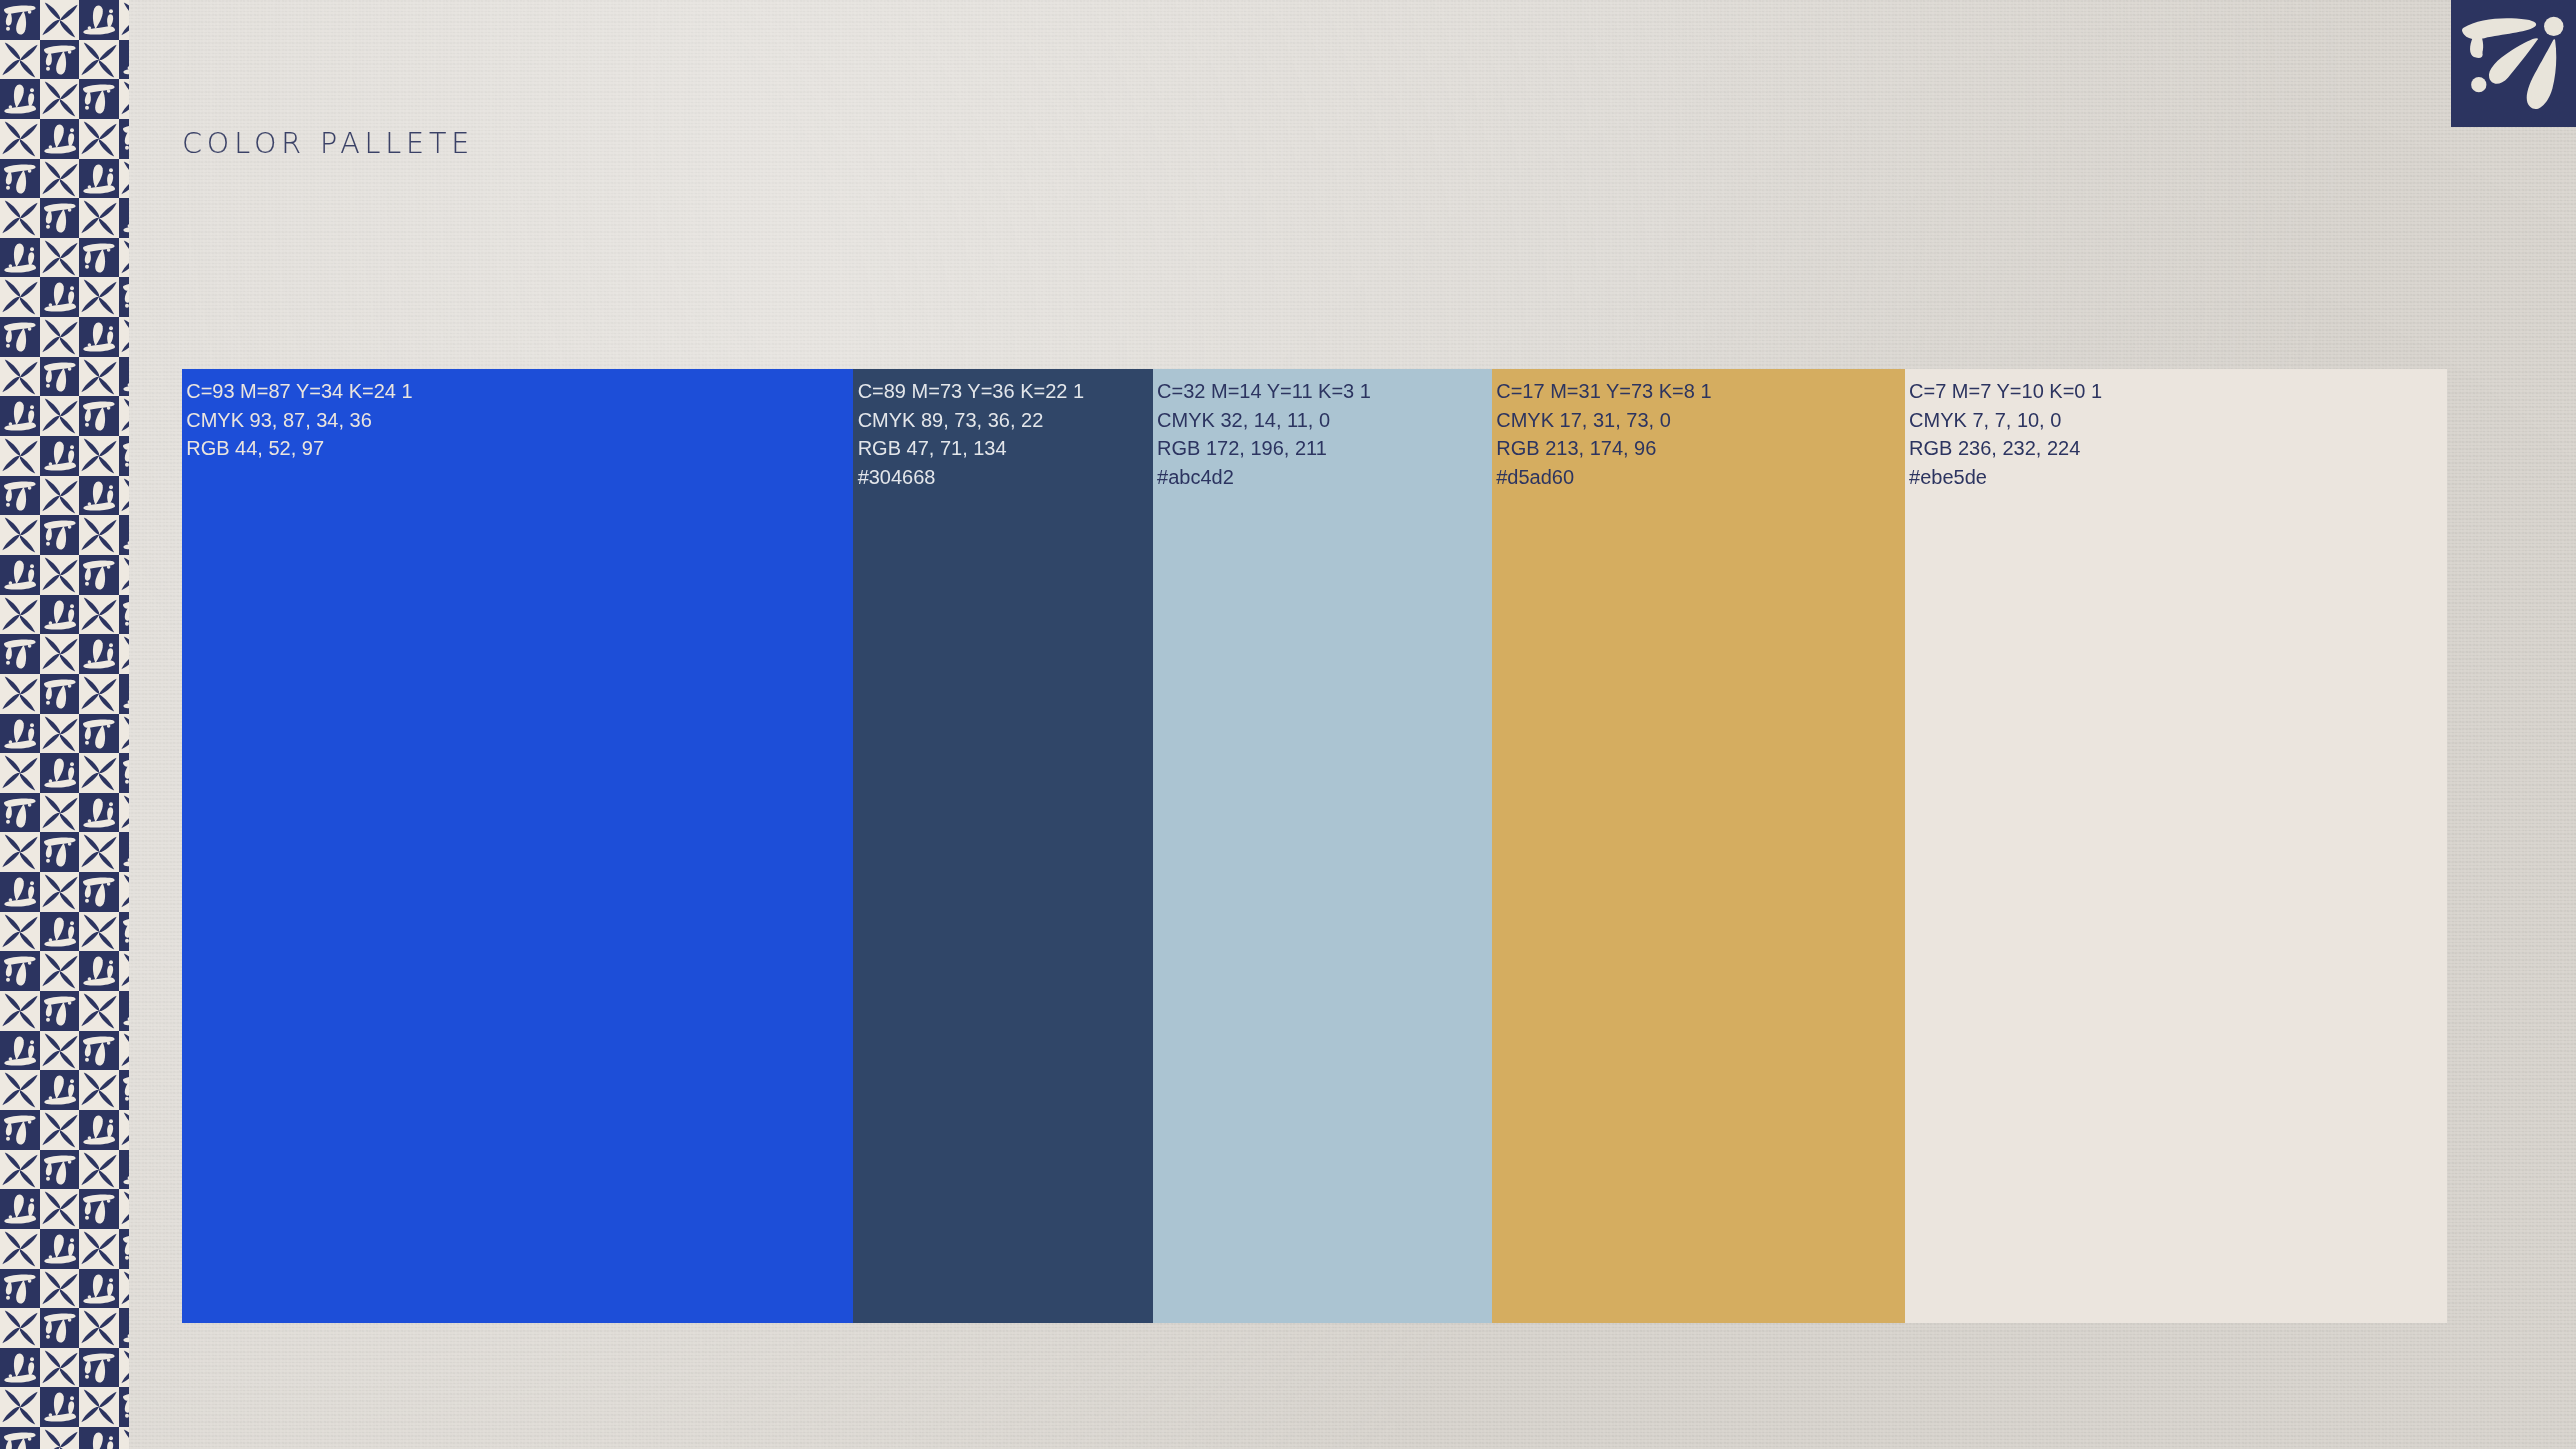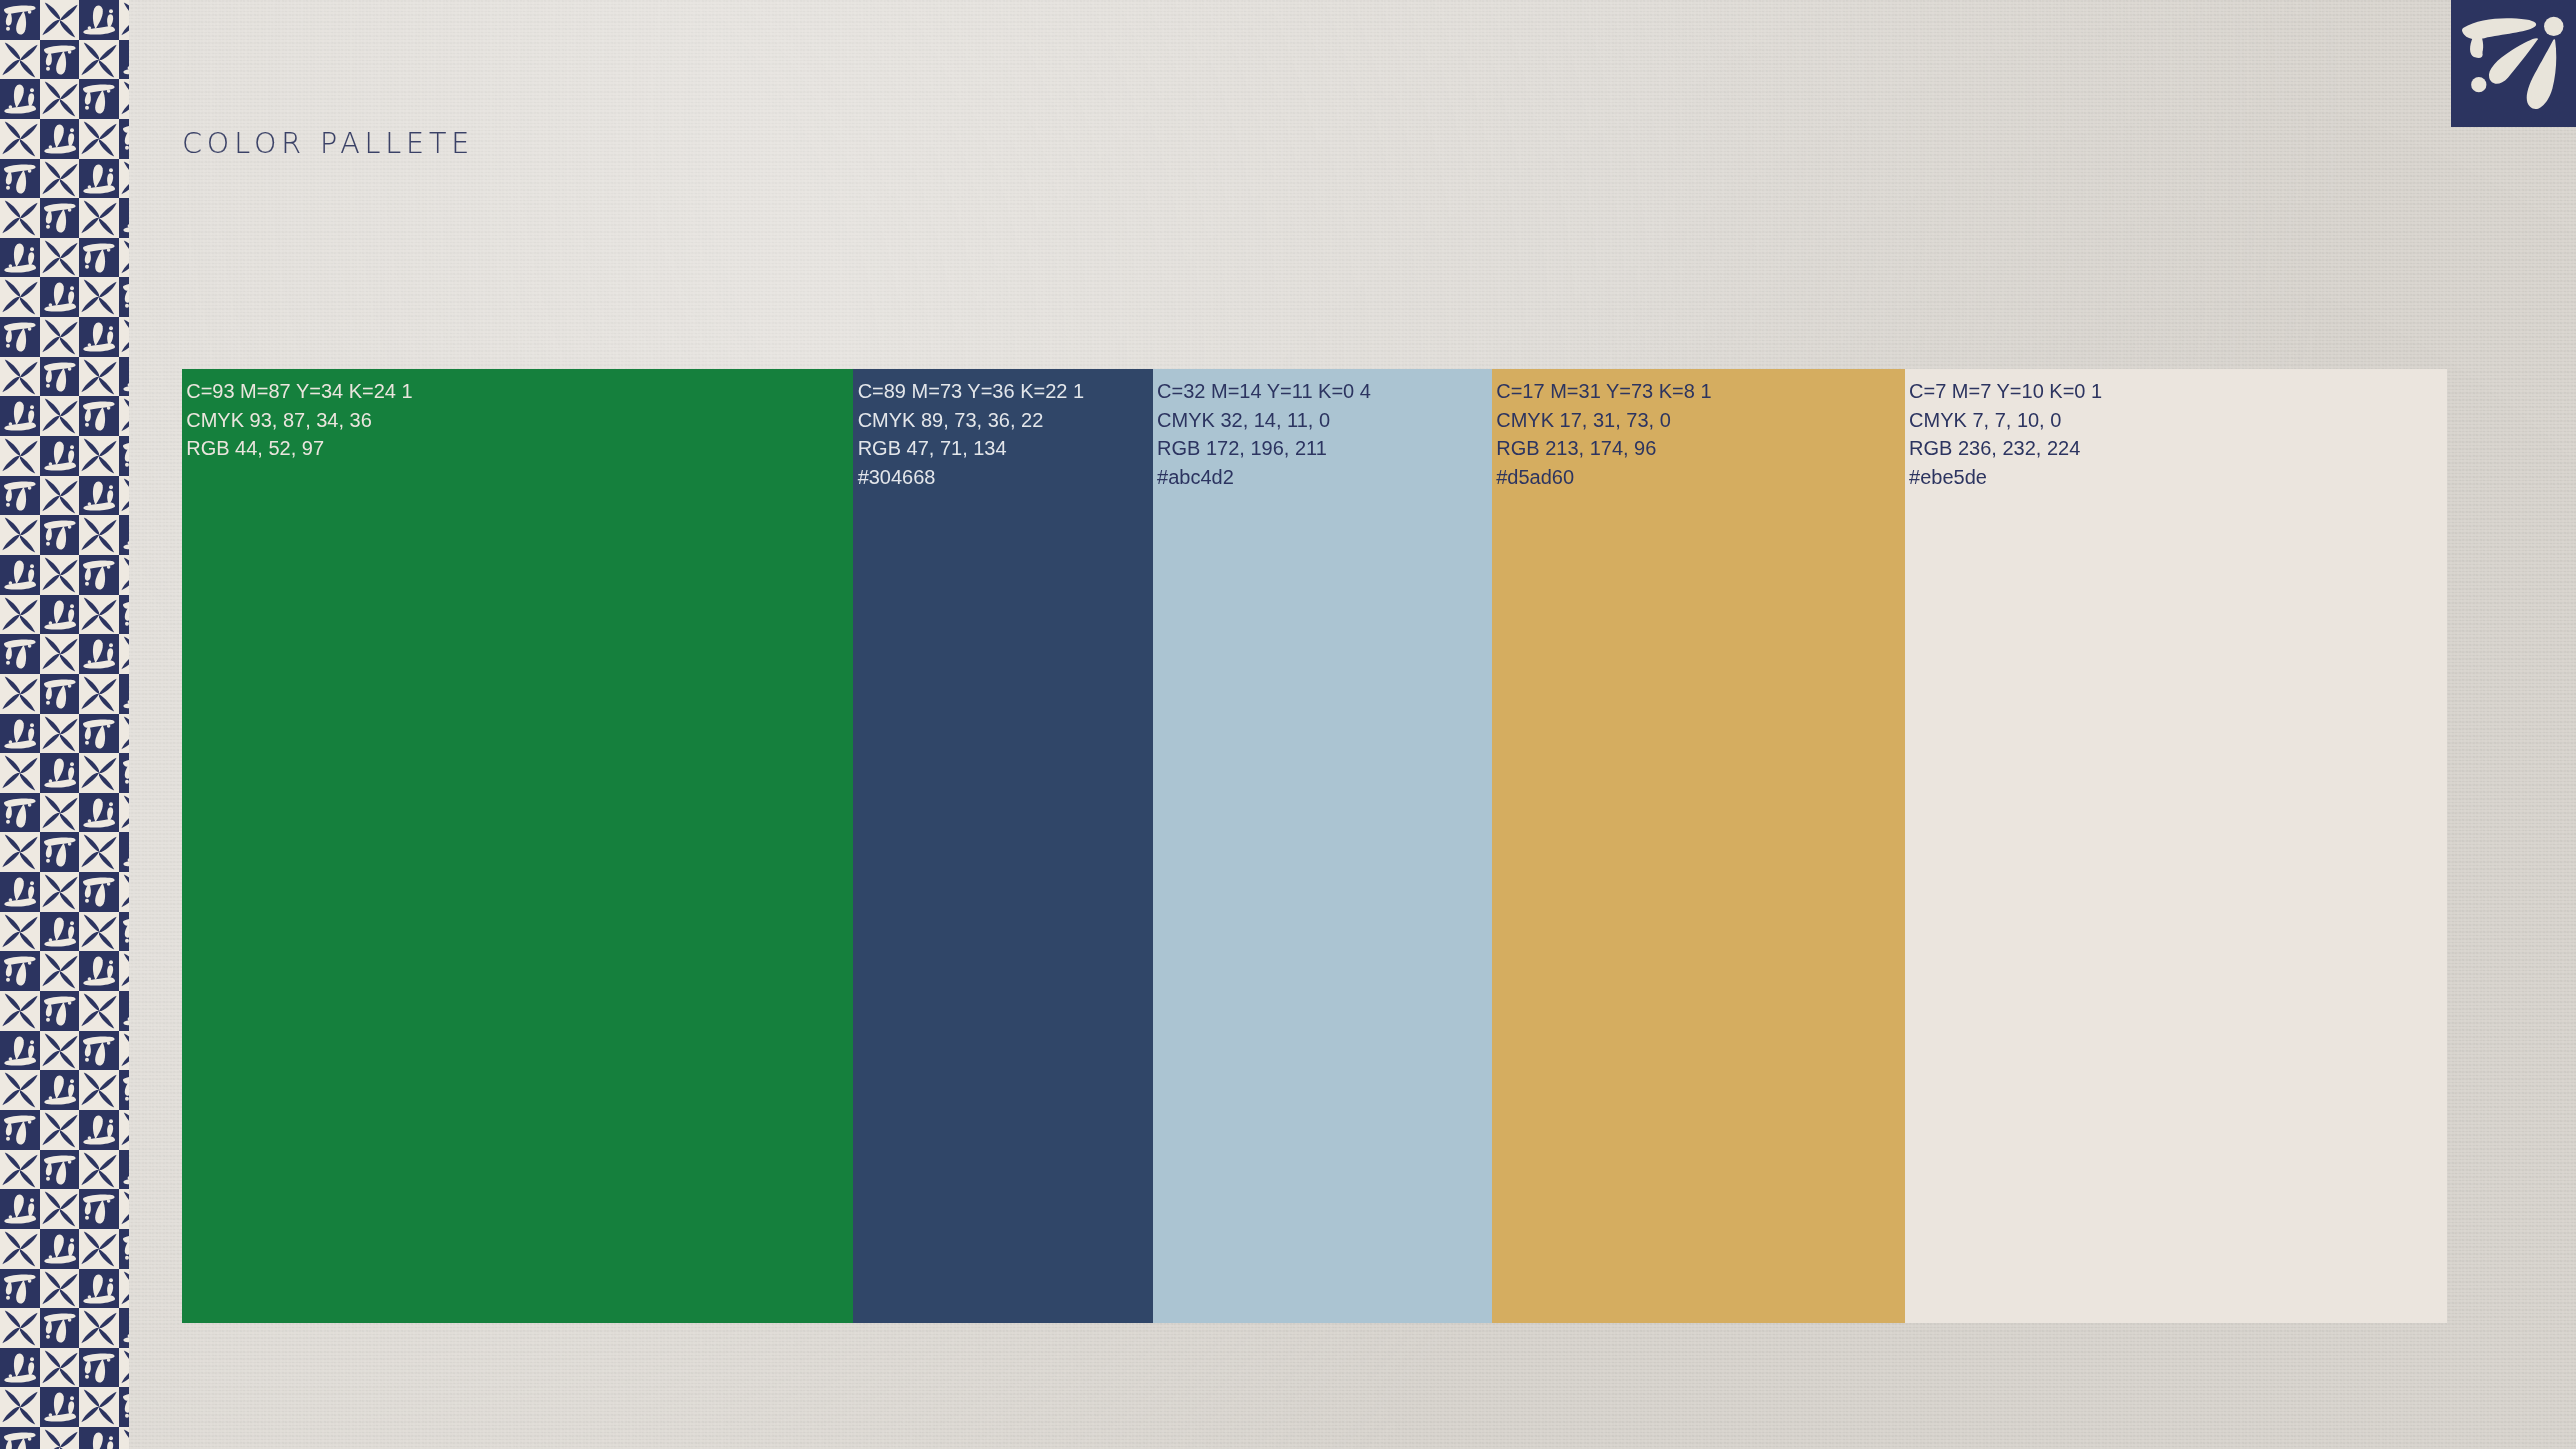--- a/index.html
+++ b/index.html
@@ -1671,38 +1671,38 @@
             <path d="M50 50 C 34 40, 18 20, 12 6 C 26 12, 44 28, 50 44 Z" transform="rotate(180 50 50)"></path>
             <path d="M50 50 C 34 40, 18 20, 12 6 C 26 12, 44 28, 50 44 Z" transform="rotate(270 50 50)"></path>
           </g>
         </svg>
       </div>
     </div>
 
   <div id="page-title">COLOR PALLETE</div>
 
   <div id="swatch-strip">
-      <div class="swatch" style="background: #15803d; width: 675px; color: rgb(235, 229, 222);">
+      <div class="swatch" style="background: #1d4ed8; width: 675px; color: rgb(235, 229, 222);">
         <div class="swatch-lines">
           <span class="swatch-line">C=93 M=87 Y=34 K=24 1</span>
           <span class="swatch-line">CMYK 93, 87, 34, 36</span>
           <span class="swatch-line">RGB 44, 52, 97</span>
         </div>
       </div>
       <div class="swatch" style="background: rgb(48, 70, 104); width: 301px; color: rgb(227, 230, 234);">
         <div class="swatch-lines">
           <span class="swatch-line">C=89 M=73 Y=36 K=22 1</span>
           <span class="swatch-line">CMYK 89, 73, 36, 22</span>
           <span class="swatch-line">RGB 47, 71, 134</span>
           <span class="swatch-line">#304668</span>
         </div>
       </div>
       <div class="swatch" style="background: rgb(171, 196, 210); width: 341px; color: rgb(44, 52, 96);">
         <div class="swatch-lines">
-          <span class="swatch-line">C=32 M=14 Y=11 K=0 4</span>
+          <span class="swatch-line">C=32 M=14 Y=11 K=3 1</span>
           <span class="swatch-line">CMYK 32, 14, 11, 0</span>
           <span class="swatch-line">RGB 172, 196, 211</span>
           <span class="swatch-line">#abc4d2</span>
         </div>
       </div>
       <div class="swatch" style="background: rgb(213, 173, 96); width: 415px; color: rgb(44, 52, 96);">
         <div class="swatch-lines">
           <span class="swatch-line">C=17 M=31 Y=73 K=8 1</span>
           <span class="swatch-line">CMYK 17, 31, 73, 0</span>
           <span class="swatch-line">RGB 213, 174, 96</span>

